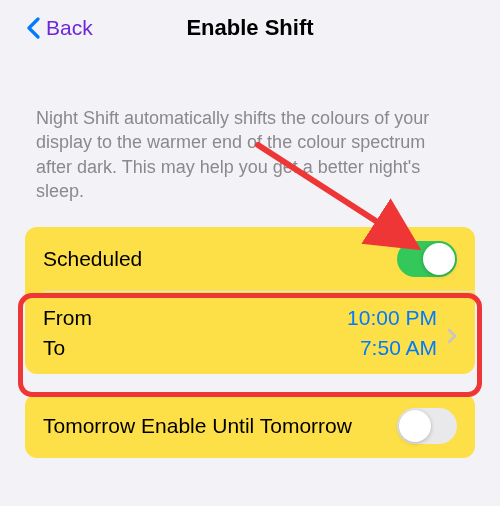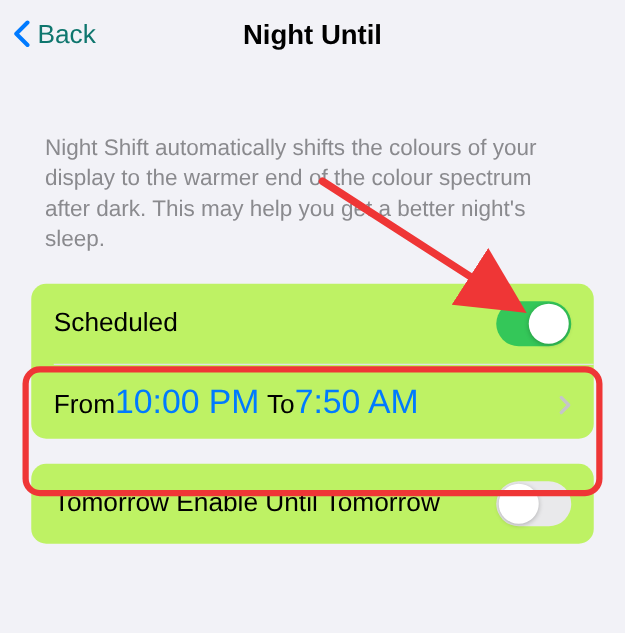--- a/index.html
+++ b/index.html
@@ -12,23 +12,23 @@
       overflow: hidden;
     }
     .nav-bar {
       height: 56px;
       display: flex;
       align-items: center;
       position: relative;
     }
     .back-button {
       display: flex;
-      align-items: flex-start;
-      padding-left: 10px;
-      color: #0f766e;
+      align-items: center;
+      padding-left: 26px;
+      color: #6d28d9;
       font-size: 21px;
       cursor: pointer;
     }
     .back-chevron {
       width: 14px;
       height: 22px;
       margin-right: 6px;
     }
     .back-chevron svg { display: block; }
     .nav-title {
@@ -40,21 +40,21 @@
       color: #000;
       pointer-events: none;
     }
     .description {
       padding: 50px 36px 24px 36px;
       color: #8a8a8e;
       font-size: 18px;
       line-height: 1.35;
     }
     .group {
-      background: #bef264;
+      background: #fde047;
       border-radius: 12px;
       margin: 0 25px 20px 25px;
       overflow: visible;
       position: relative;
     }
     .row {
       display: flex;
       align-items: center;
       justify-content: space-between;
       padding: 14px 18px;
@@ -87,31 +87,31 @@
     .toggle.on .toggle-knob { right: 2px; }
     .toggle.off { background: #e9e9eb; }
     .toggle.off .toggle-knob { left: 2px; }
     .time-link-row {
       display: flex;
       align-items: center;
     }
     .time-labels {
       flex: 1;
       display: flex;
-      flex-direction: row;
+      flex-direction: column;
       gap: 6px;
     }
     .time-label-pair {
       display: flex;
       justify-content: space-between;
       align-items: baseline;
     }
     .time-value {
       color: #007aff;
-      font-size: 27px;
+      font-size: 21px;
     }
     .chevron-right {
       margin-left: 10px;
       width: 10px;
       height: 16px;
       flex-shrink: 0;
       color: #c5c5c8;
     }
     .annotation-box {
       position: absolute;
@@ -137,21 +137,21 @@
 
 <div class="nav-bar">
   <div class="back-button">
     <span class="back-chevron">
       <svg viewBox="0 0 14 22" width="14" height="22">
           <polyline points="12,2 3,11 12,20" fill="none" stroke="#007aff" stroke-width="3.2" stroke-linecap="round" stroke-linejoin="round"></polyline>
         </svg>
     </span>
     <span>Back</span>
   </div>
-  <div class="nav-title">Night Until</div>
+  <div class="nav-title">Enable Shift</div>
 </div>
 
 <div class="description">Night Shift automatically shifts the colours of your display to the warmer end of the colour spectrum after dark. This may help you get a better night's sleep.</div>
 
 <div class="group">
   <div class="row">
     <span>Scheduled</span>
     <div class="toggle on">
       <div class="toggle-knob"></div>
     </div>

